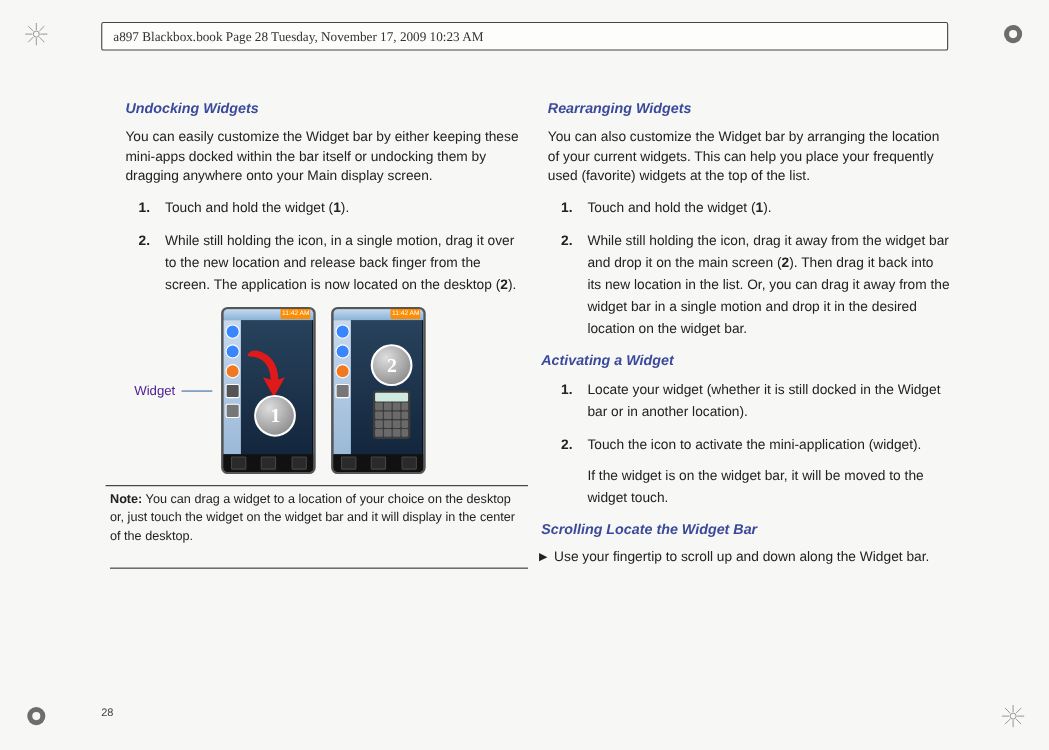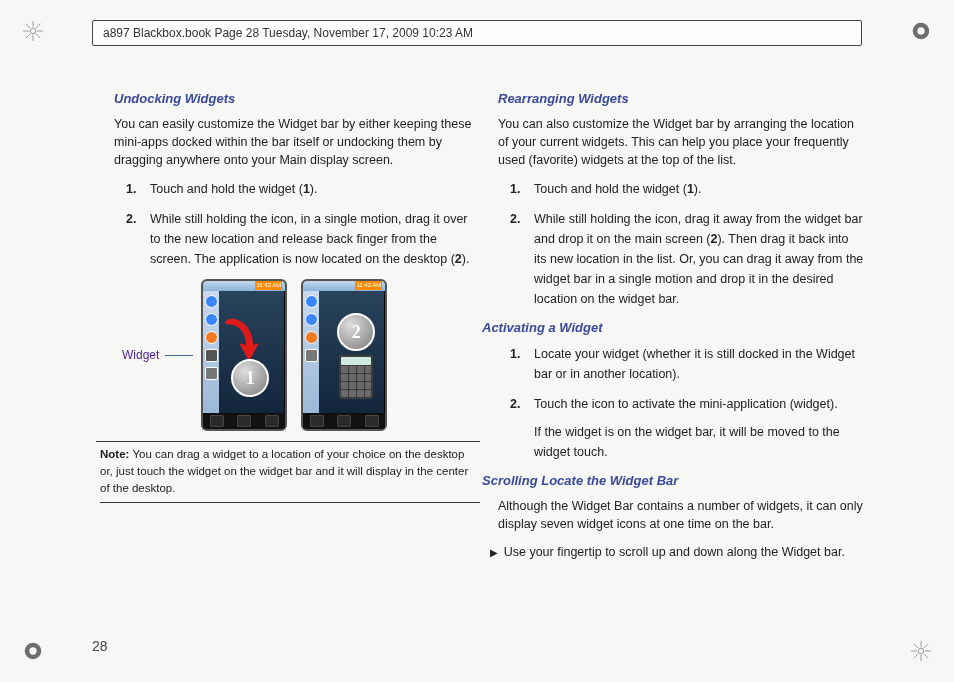--- a/index.html
+++ b/index.html
@@ -35,49 +35,50 @@
   .header-banner{
     position:absolute;top:20px;left:92px;right:92px;
     height:24px;
     border:1px solid #444;
     border-radius:2px;
     font-size:12px;
     color:#333;
     display:flex;align-items:center;
     padding-left:10px;
     background:#fdfdfc;
+    font-family:Liberation Serif, serif;
   }
   
   .content{
     position:absolute;
     top:88px;left:96px;right:90px;bottom:54px;
     display:flex;
     line-height:1.45;
     font-size:12.5px;
   }
   .col{flex:1;min-width:0;position:relative}
   .h-sec{
     color:var(--blue);
     font-weight:bold;
     font-style:italic;
     font-size:13px;
     margin:2px 0 6px 18px;
   }
-  .sub-sec{margin-left:2px}
+  .sub-sec{margin-left:12px}
   .para{margin:0 0 10px 18px}
   ol.steps{margin:0 0 10px 30px;padding:0;list-style:none}
   ol.steps>li{position:relative;padding-left:24px;margin-bottom:10px;line-height:1.6}
   ol.steps>li .num{position:absolute;left:0;font-weight:bold}
   .bold{font-weight:bold}
   .note-rule{border:none;border-top:1px solid #333;margin:10px 0 4px 0}
-  .note{font-size:11.5px;margin:0 0 6px 4px; padding-bottom:6px;border-bottom:1px solid #333}
+  .note{font-size:11.5px;margin:0 0 6px 4px; padding-bottom:20px;border-bottom:1px solid #333}
   .note .lbl{font-weight:bold}
   .pick{display:flex;align-items:flex-start;gap:6px;margin-left:10px}
   .pick .tri{font-size:10px;margin-top:3px}
-  .pagenum{position:absolute;left:-4px;bottom:-28px;font-size:14px;color:#444}
+  .pagenum{position:absolute;left:-4px;bottom:-28px;font-size:10px;color:#444}
   
   .figwrap{
     margin:6px 0 6px 26px;
     display:flex;align-items:center;gap:6px;
   }
   .figlabel{font-size:12px;color:#4c1d95;white-space:nowrap}
   .figlabel-line{width:28px;height:1px;background:#3a6aa0;margin-right:2px}
   .phones{display:flex;gap:14px}
   .phone{
     width:82px;height:148px;border:2px solid #555;border-radius:6px;
@@ -289,19 +290,18 @@
       </li>
       <li>
         <span class="num">2.</span>
         <span>Touch the icon to activate the mini-application (widget).</span>
         <div style="height:8px"></div>
         <span>If the widget is on the widget bar, it will be moved to the widget touch.</span>
       </li>
     </ol>
 
     <div class="h-sec sub-sec">Scrolling Locate the Widget Bar</div>
-    <p class="para">Although the Widget Bar contains a number of widgets, it can only display seven widget icons at one time on the bar.</p>
     <div class="pick">
       <span class="tri">▶</span>
       <span>Use your fingertip to scroll up and down along the Widget bar.</span>
     </div>
   </div>
 </div>
 
 </body></html>

